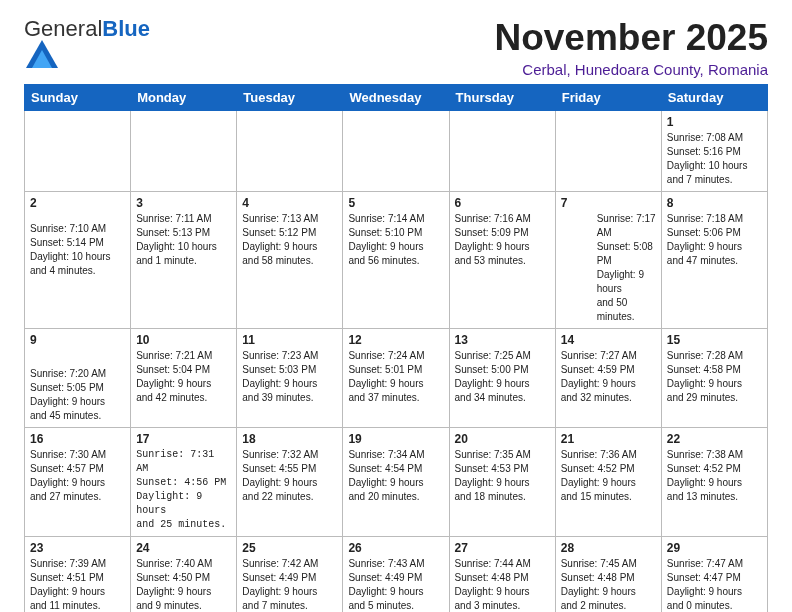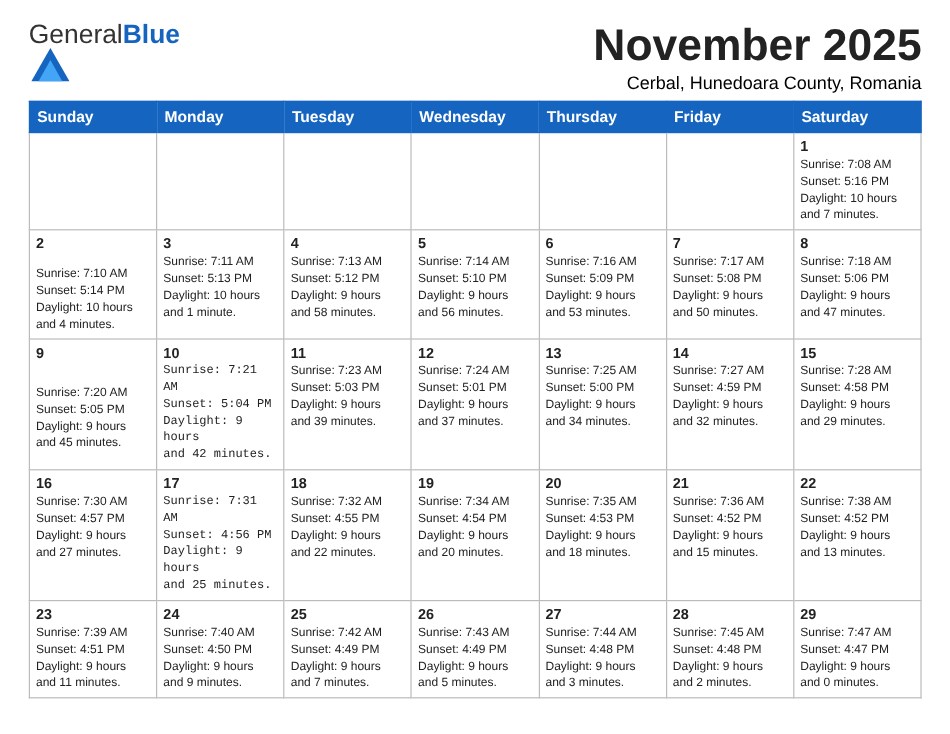--- a/index.html
+++ b/index.html
@@ -44,21 +44,21 @@
     }
     .title-block h1 {
       font-size: 37px;
       font-weight: bold;
       color: #222;
       line-height: 1.1;
     }
     .title-block h2 {
       font-size: 15px;
       font-weight: normal;
-      color: #000000;
+      color: #4c1d95;
       margin-top: 2px;
     }
     .calendar {
       width: 100%;
       border-collapse: collapse;
       table-layout: fixed;
     }
     .calendar thead tr th {
       background: #1565c0;
       color: #fff;
@@ -173,21 +173,21 @@
           </td>
           <td>
             <span class="day-num">6</span>
             <div class="day-info" style="white-space: pre-line;">Sunrise: 7:16 AM
 Sunset: 5:09 PM
 Daylight: 9 hours
 and 53 minutes.</div>
           </td>
           <td>
             <span class="day-num">7</span>
-            <div class="day-info" style="white-space: pre-line;">Sunrise: 7:17 AM
+            <div class="day-info" style="white-space: pre-line; margin-left: 36px;">Sunrise: 7:17 AM
 Sunset: 5:08 PM
 Daylight: 9 hours
 and 50 minutes.</div>
           </td>
           <td>
             <span class="day-num">8</span>
             <div class="day-info" style="white-space: pre-line;">Sunrise: 7:18 AM
 Sunset: 5:06 PM
 Daylight: 9 hours
 and 47 minutes.</div>
@@ -196,21 +196,21 @@
         <tr>
           <td>
             <span class="day-num">9</span>
             <div class="day-info" style="white-space: pre-line; margin-top: 20px;">Sunrise: 7:20 AM
 Sunset: 5:05 PM
 Daylight: 9 hours
 and 45 minutes.</div>
           </td>
           <td>
             <span class="day-num">10</span>
-            <div class="day-info" style="white-space: pre-line; font-family: Liberation Mono, monospace;">Sunrise: 7:21 AM
+            <div class="day-info" style="white-space: pre-line;">Sunrise: 7:21 AM
 Sunset: 5:04 PM
 Daylight: 9 hours
 and 42 minutes.</div>
           </td>
           <td>
             <span class="day-num">11</span>
             <div class="day-info" style="white-space: pre-line;">Sunrise: 7:23 AM
 Sunset: 5:03 PM
 Daylight: 9 hours
 and 39 minutes.</div>

